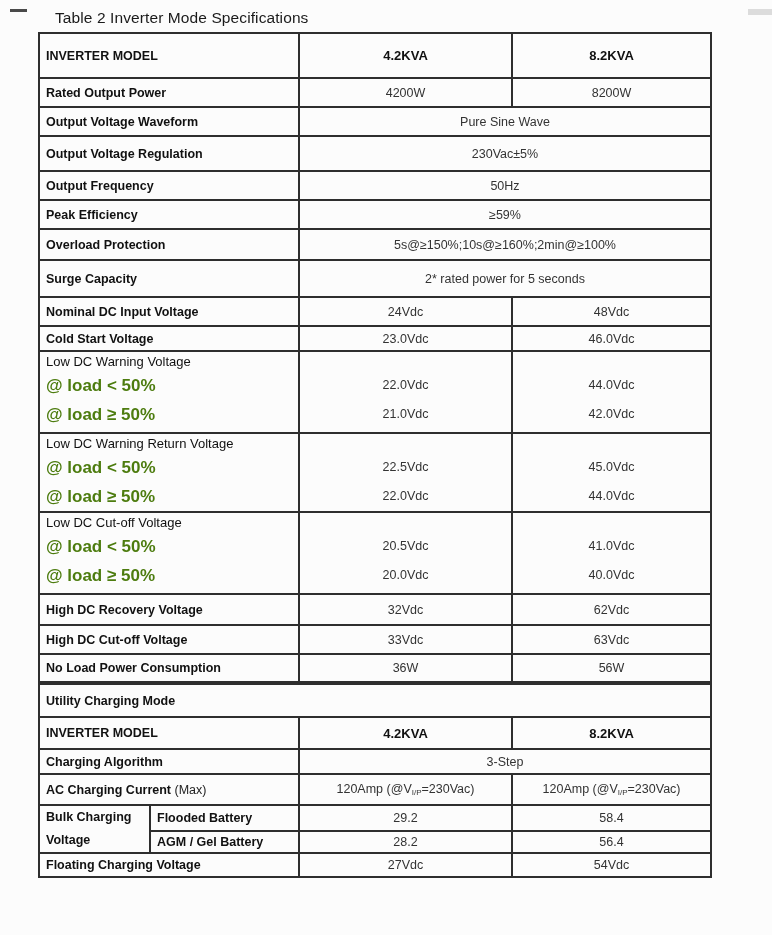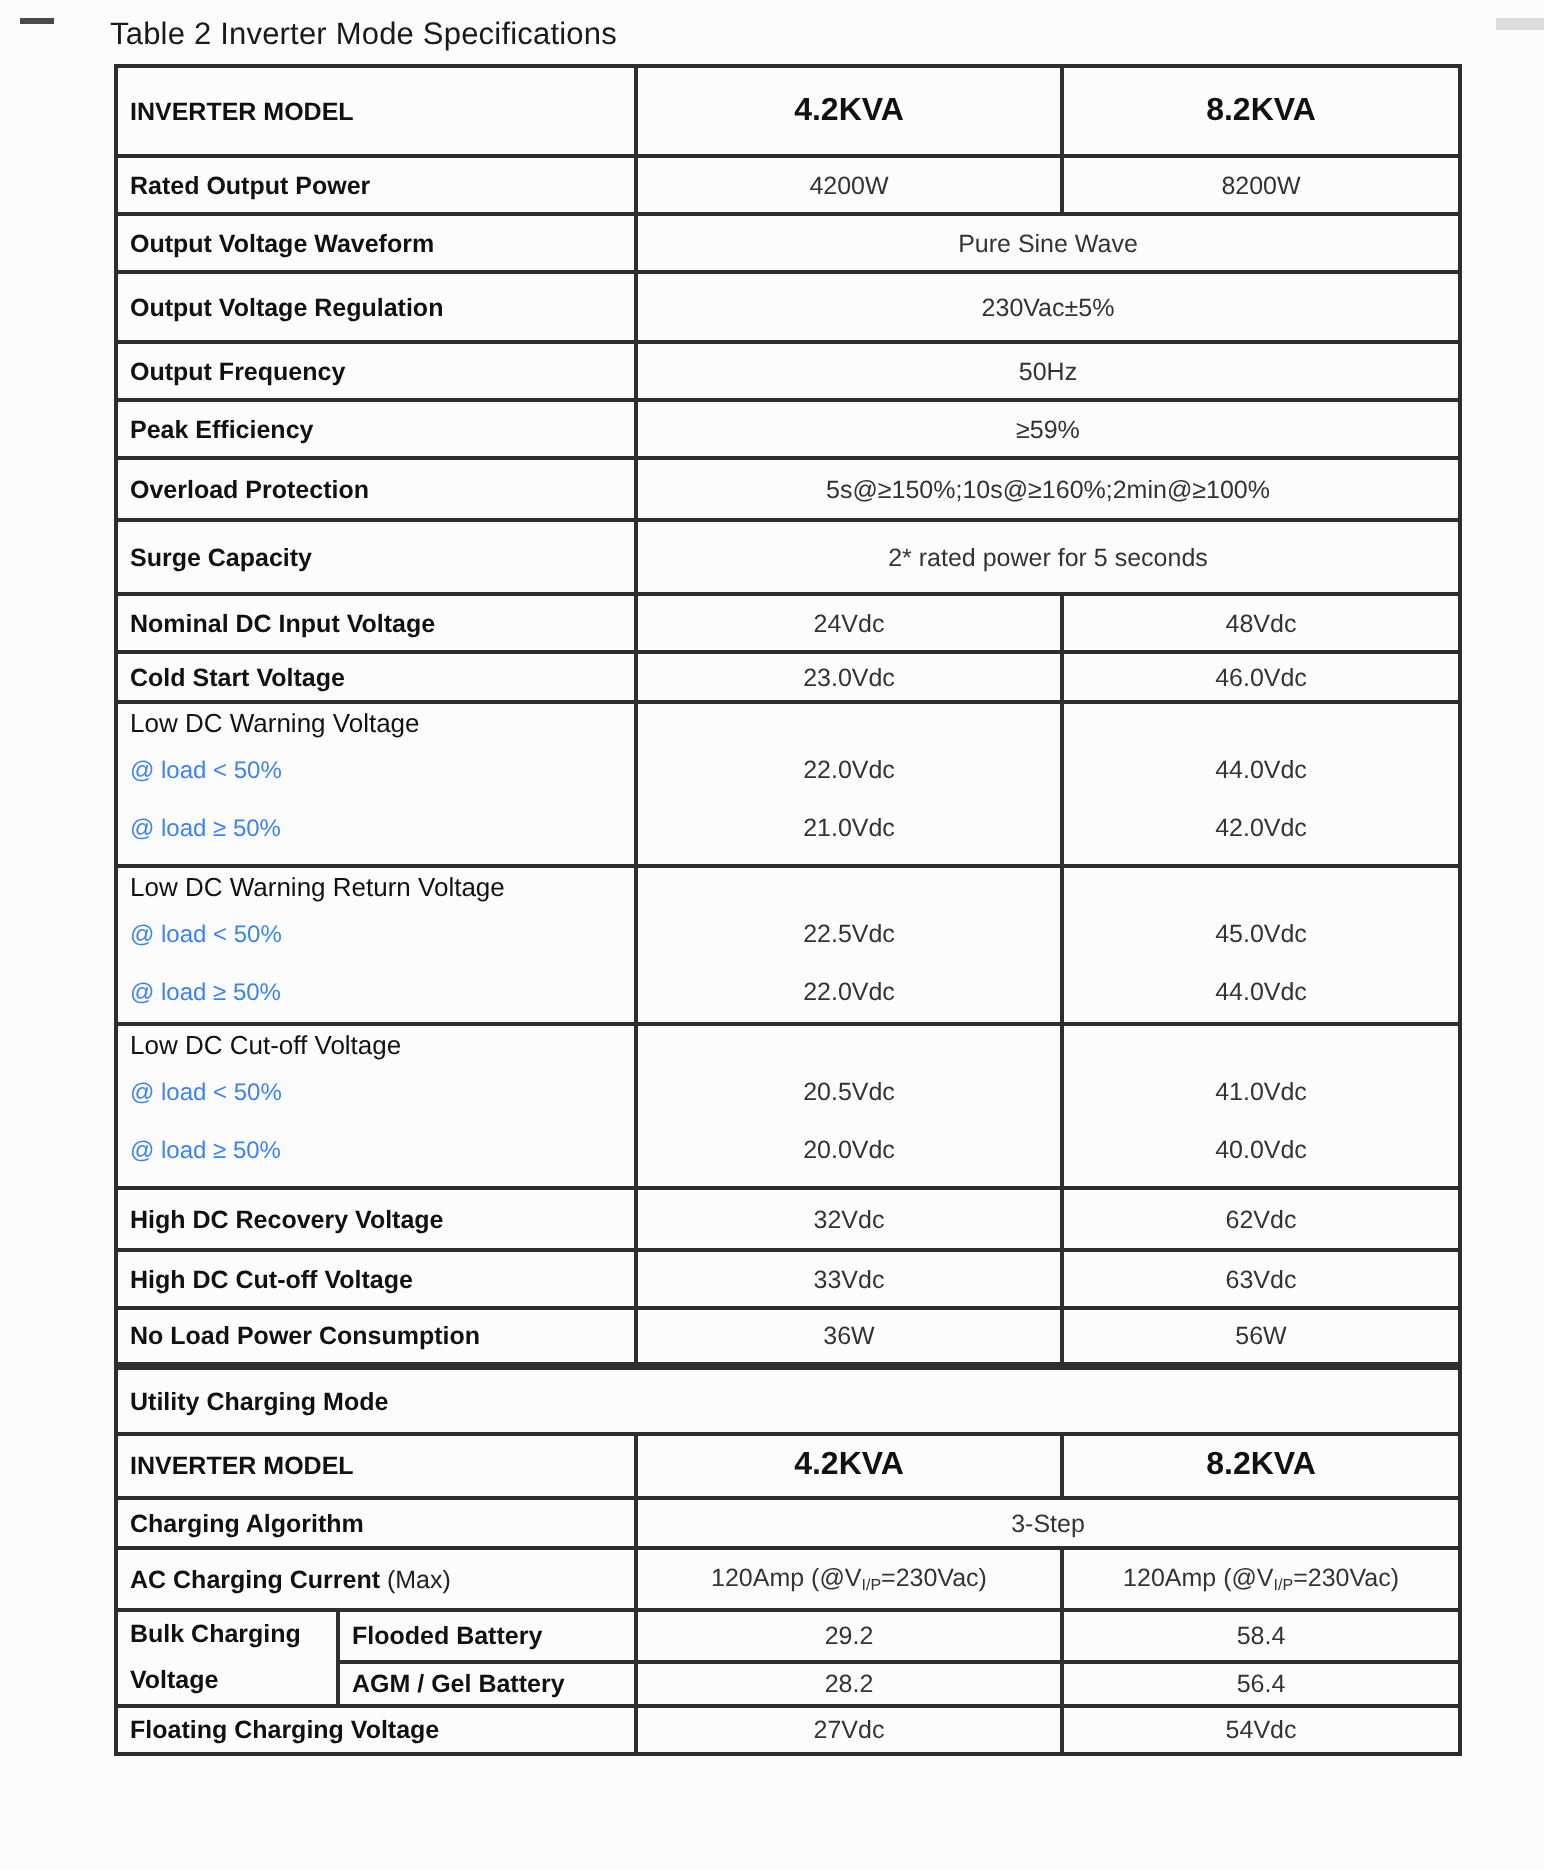--- a/index.html
+++ b/index.html
@@ -26,47 +26,47 @@
     margin:9px 0 5px 55px;
     font-size:15.5px;
     color:#1a1a1a;
     letter-spacing:0.1px;
   }
   .doc-title.t3{margin-top:7px;margin-left:52px;margin-bottom:3px;}
 
   table.spec{
     border-collapse:collapse;
     table-layout:fixed;
-    margin-left:57px;
+    margin-left:38px;
     width:672px;
   }
   table.spec td{
     border:2px solid #2e2e2e;
     padding:0 6px;
     font-size:12.5px;
     overflow:hidden;
   }
   td.lbl{
     font-weight:bold;
     text-align:left;
     padding-left:11px;
     font-size:13px;
     color:#111;
   }
   td.val{
     text-align:center;
     font-weight:400;
     color:#333;
   }
-  td.val.model{font-weight:bold;color:#111;font-size:16px;}
+  td.val.model{font-weight:bold;color:#111;font-size:13px;}
 
   
   td.glbl{vertical-align:top;padding-top:7px;}
   .gh{font-weight:normal;font-size:13px;line-height:19px;color:#111;}
-  .gs{font-weight:400;font-size:12px;line-height:29px;color:#3b82f6;}
+  .gs{font-weight:700;font-size:17px;line-height:29px;color:#4d7c0f;}
   td.gval{vertical-align:top;padding-top:7px;text-align:center;font-weight:400;color:#333;}
   .gspacer{height:19px;}
   .gv{line-height:29px;}
 
   .norm{font-weight:400;color:#222;}
   sub.sfx{font-size:8px;vertical-align:-2px;letter-spacing:0;}
   td.sublbl{font-weight:bold;text-align:left;padding-left:9px;font-size:13px;color:#111;}
   td.bulklbl{vertical-align:top;padding-top:3px;line-height:23px;}
 </style>
 </head>

